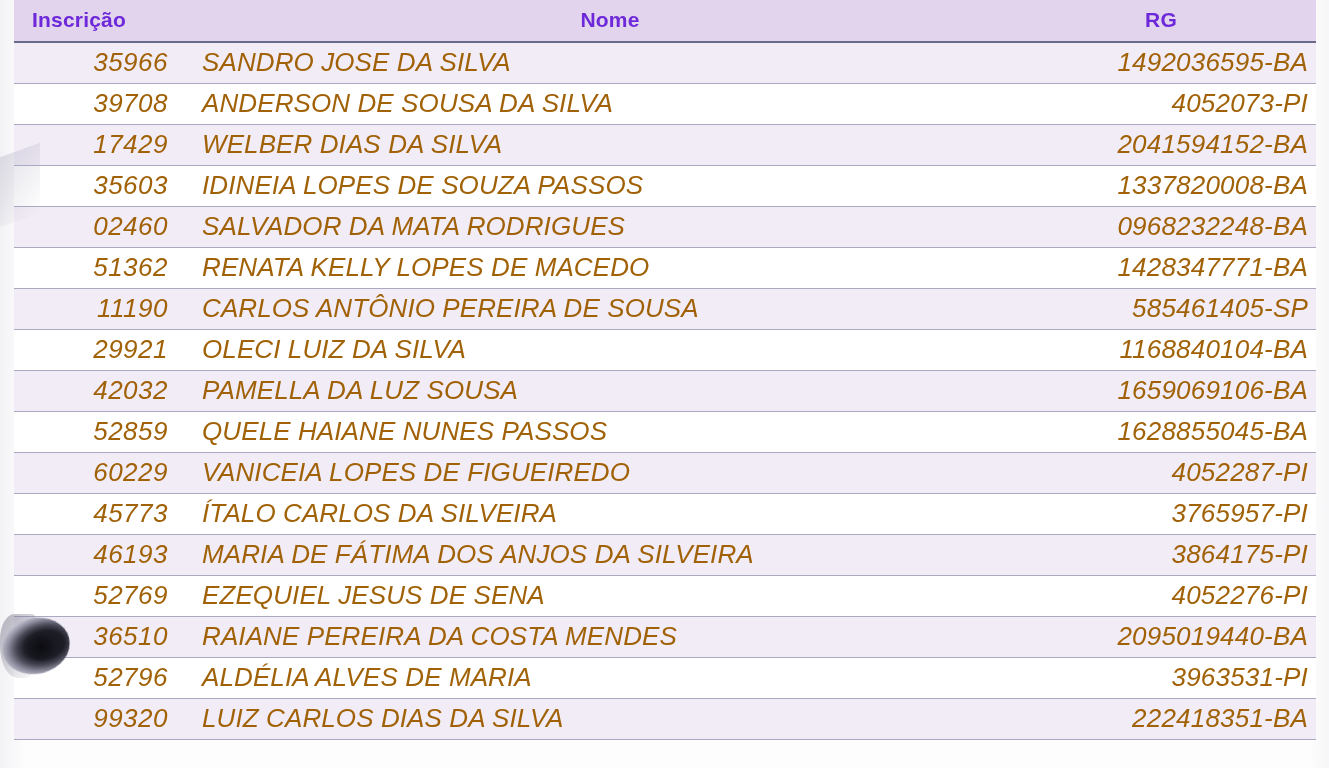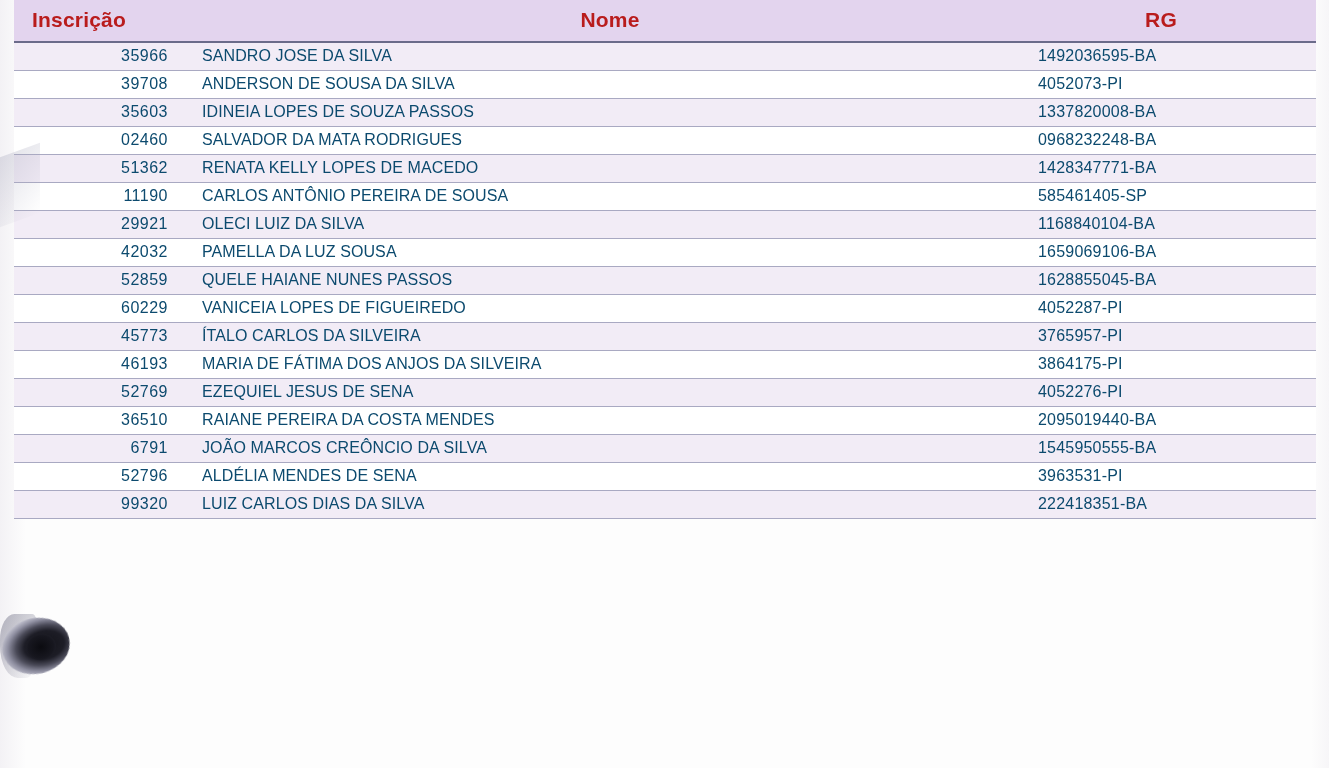--- a/index.html
+++ b/index.html
@@ -30,55 +30,56 @@
     width: 1302px;
     border-collapse: collapse;
     table-layout: fixed;
   }
   table.listing col.c-insc { width: 176px; }
   table.listing col.c-nome { width: 840px; }
   table.listing col.c-rg   { width: 286px; }
 
   thead th {
     background: #e3d4ee;
-    color: #b91c1c;
+    color: #6d28d9;
     font-size: 21px;
     font-weight: bold;
     padding: 8px 10px 9px 10px;
     border-bottom: 2px solid #6b6b8a;
     letter-spacing: 0.2px;
   }
   thead th.h-insc { text-align: left; padding-left: 18px; }
   thead th.h-nome { text-align: center; }
   thead th.h-rg   { text-align: center; padding-right: 34px; }
 
   tbody td {
-    font-size: 16px;
-    color: #0c4a6e;
+    font-size: 26px;
+    color: #a16207;
     padding: 4px 8px 5px 8px;
     border-bottom: 1px solid #a9a9c2;
     white-space: nowrap;
     overflow: hidden;
     text-overflow: clip;
+    font-style: italic;
   }
   tbody tr:nth-child(odd) td { background: #f2ecf6; }
   tbody tr:nth-child(even) td { background: #ffffff; }
 
   td.insc {
     text-align: right;
     padding-right: 22px;
     letter-spacing: 0.5px;
   }
   td.nome {
     text-align: left;
     padding-left: 12px;
     letter-spacing: 0.1px;
   }
   td.rg {
-    text-align: left;
+    text-align: right;
     letter-spacing: 0.2px;
   }
 
   
   .binding-artifact {
     position: absolute;
     left: 0px;
     top: 614px;
     width: 74px;
     height: 66px;
@@ -148,20 +149,25 @@
           <td class="insc">35966</td>
           <td class="nome">SANDRO JOSE DA SILVA</td>
           <td class="rg">1492036595-BA</td>
         </tr>
         <tr>
           <td class="insc">39708</td>
           <td class="nome">ANDERSON DE SOUSA DA SILVA</td>
           <td class="rg">4052073-PI</td>
         </tr>
         <tr>
+          <td class="insc">17429</td>
+          <td class="nome">WELBER DIAS DA SILVA</td>
+          <td class="rg">2041594152-BA</td>
+        </tr>
+        <tr>
           <td class="insc">35603</td>
           <td class="nome">IDINEIA LOPES DE SOUZA PASSOS</td>
           <td class="rg">1337820008-BA</td>
         </tr>
         <tr>
           <td class="insc">02460</td>
           <td class="nome">SALVADOR DA MATA RODRIGUES</td>
           <td class="rg">0968232248-BA</td>
         </tr>
         <tr>
@@ -208,27 +214,22 @@
           <td class="insc">52769</td>
           <td class="nome">EZEQUIEL JESUS DE SENA</td>
           <td class="rg">4052276-PI</td>
         </tr>
         <tr>
           <td class="insc">36510</td>
           <td class="nome">RAIANE PEREIRA DA COSTA MENDES</td>
           <td class="rg">2095019440-BA</td>
         </tr>
         <tr>
-          <td class="insc">6791</td>
-          <td class="nome">JOÃO MARCOS CREÔNCIO DA SILVA</td>
-          <td class="rg">1545950555-BA</td>
-        </tr>
-        <tr>
           <td class="insc">52796</td>
-          <td class="nome">ALDÉLIA MENDES DE SENA</td>
+          <td class="nome">ALDÉLIA ALVES DE MARIA</td>
           <td class="rg">3963531-PI</td>
         </tr>
         <tr>
           <td class="insc">99320</td>
           <td class="nome">LUIZ CARLOS DIAS DA SILVA</td>
           <td class="rg">222418351-BA</td>
         </tr>
       </tbody>
   </table>
 

